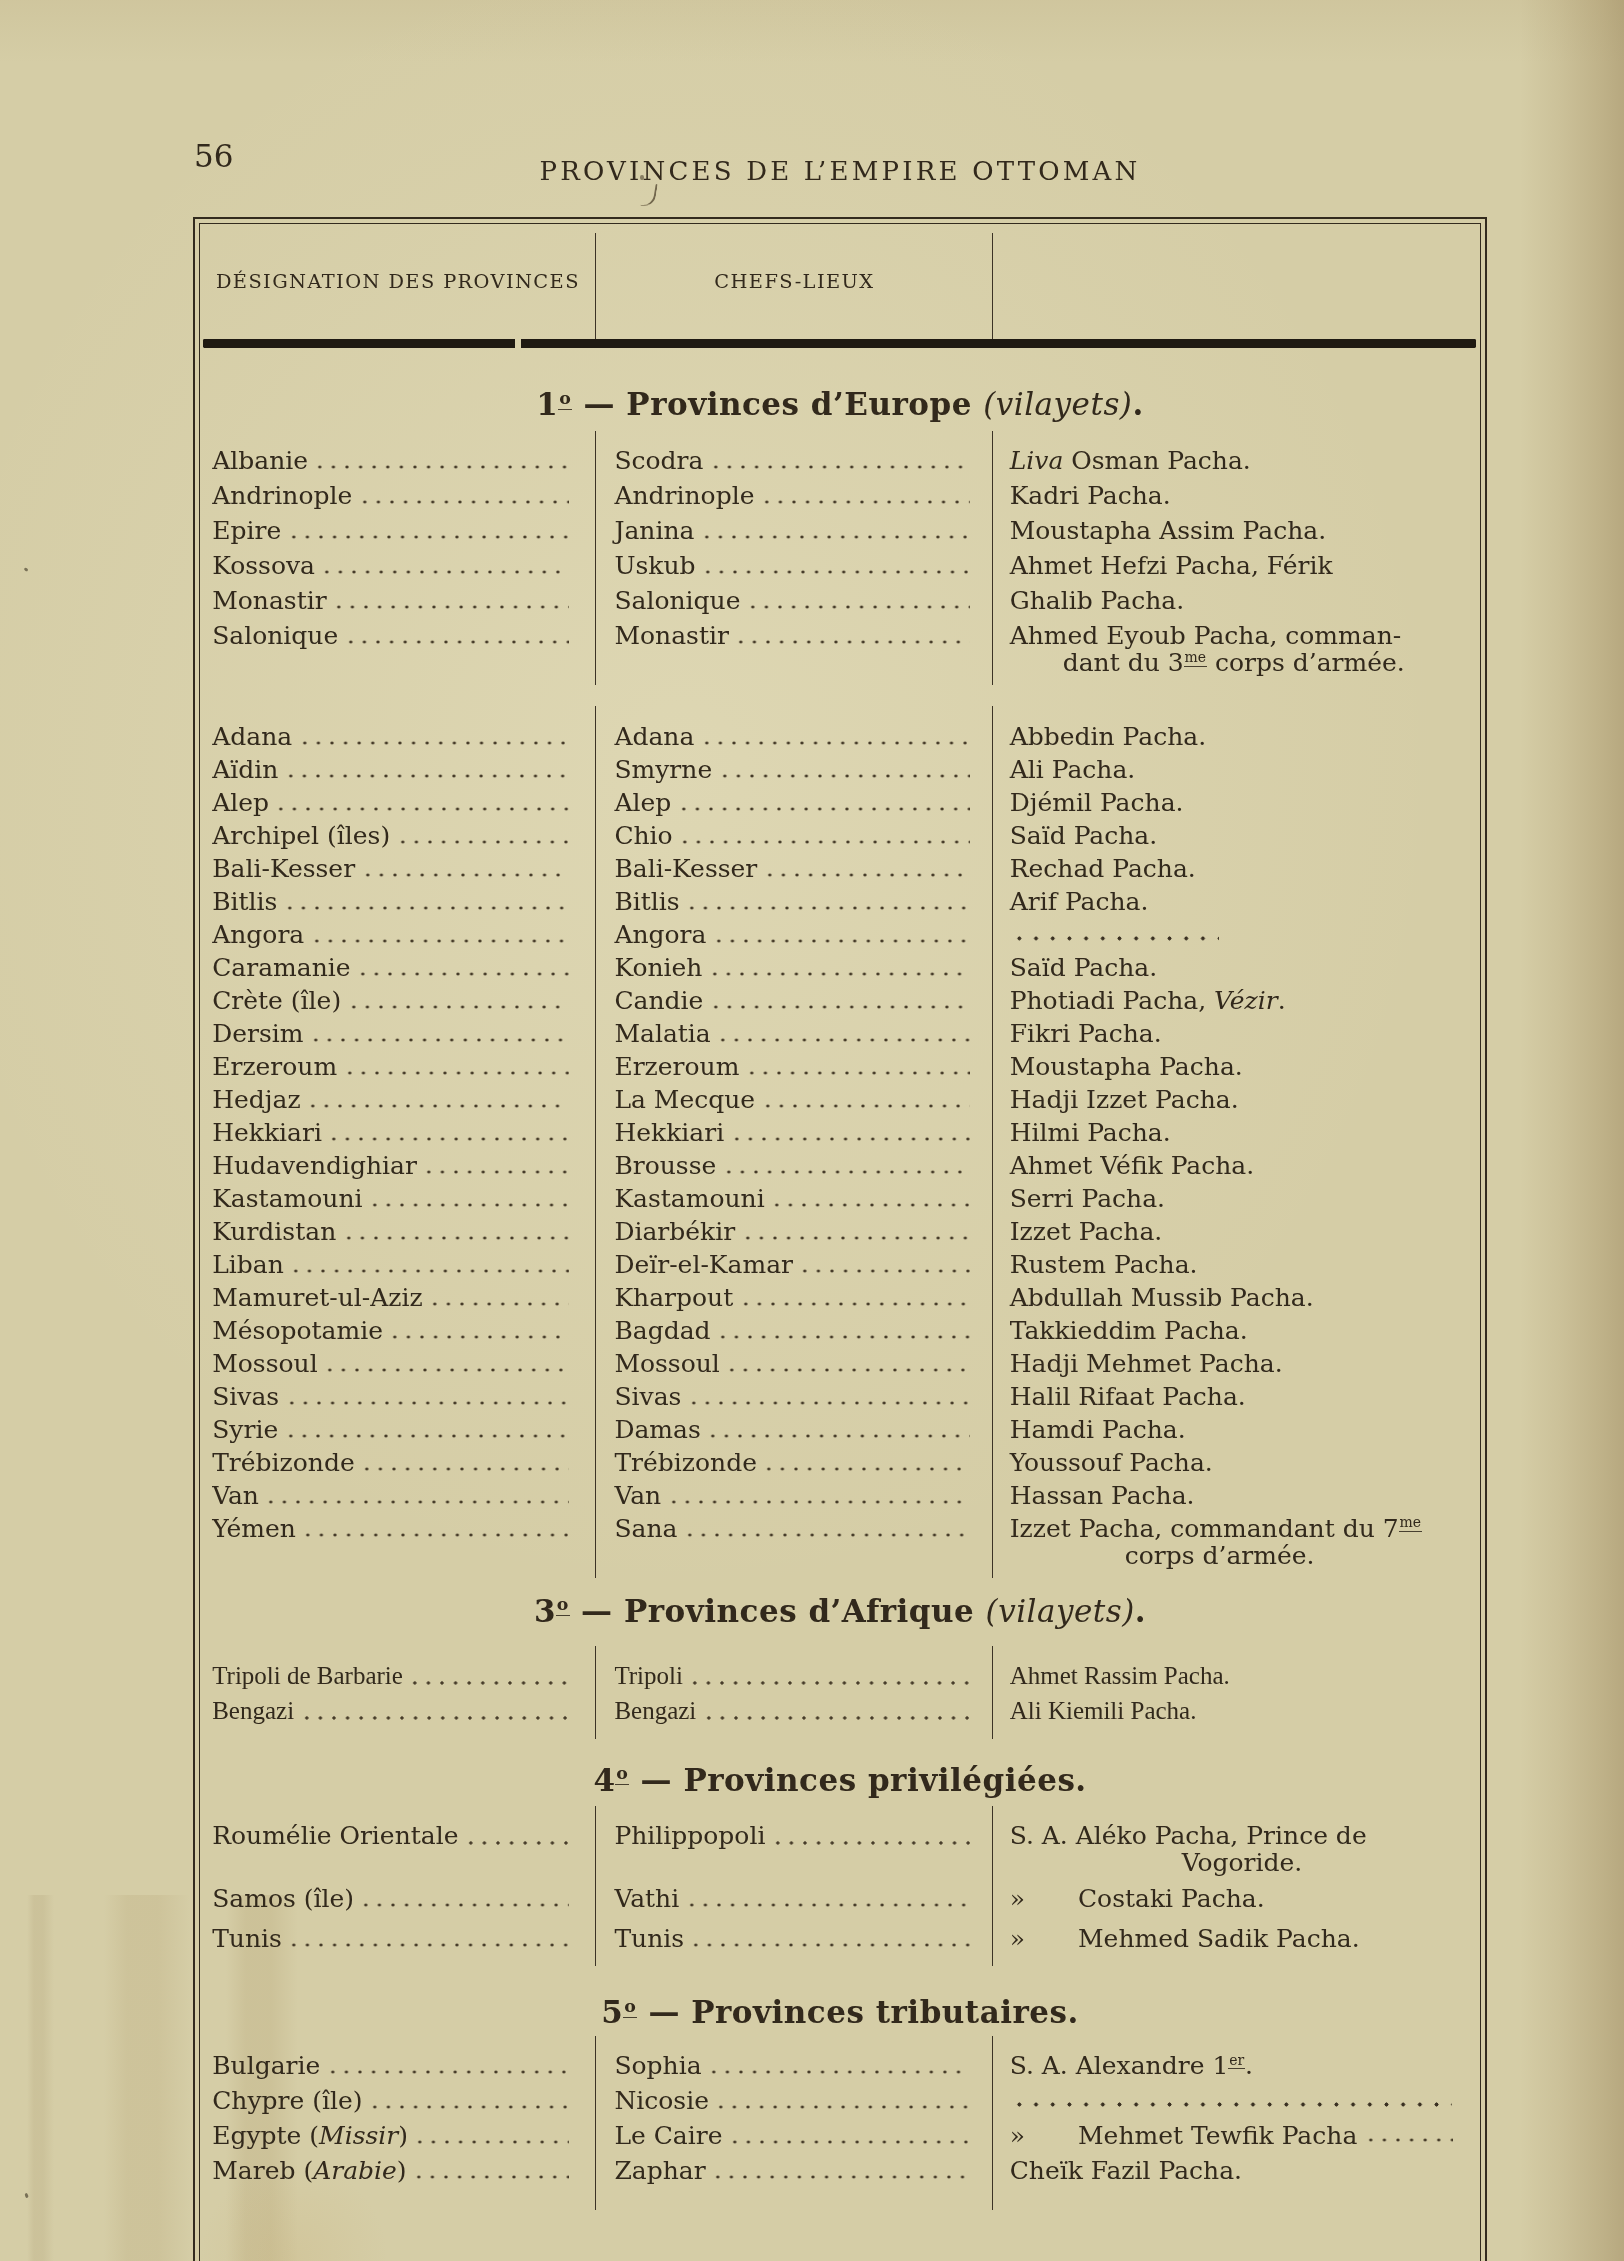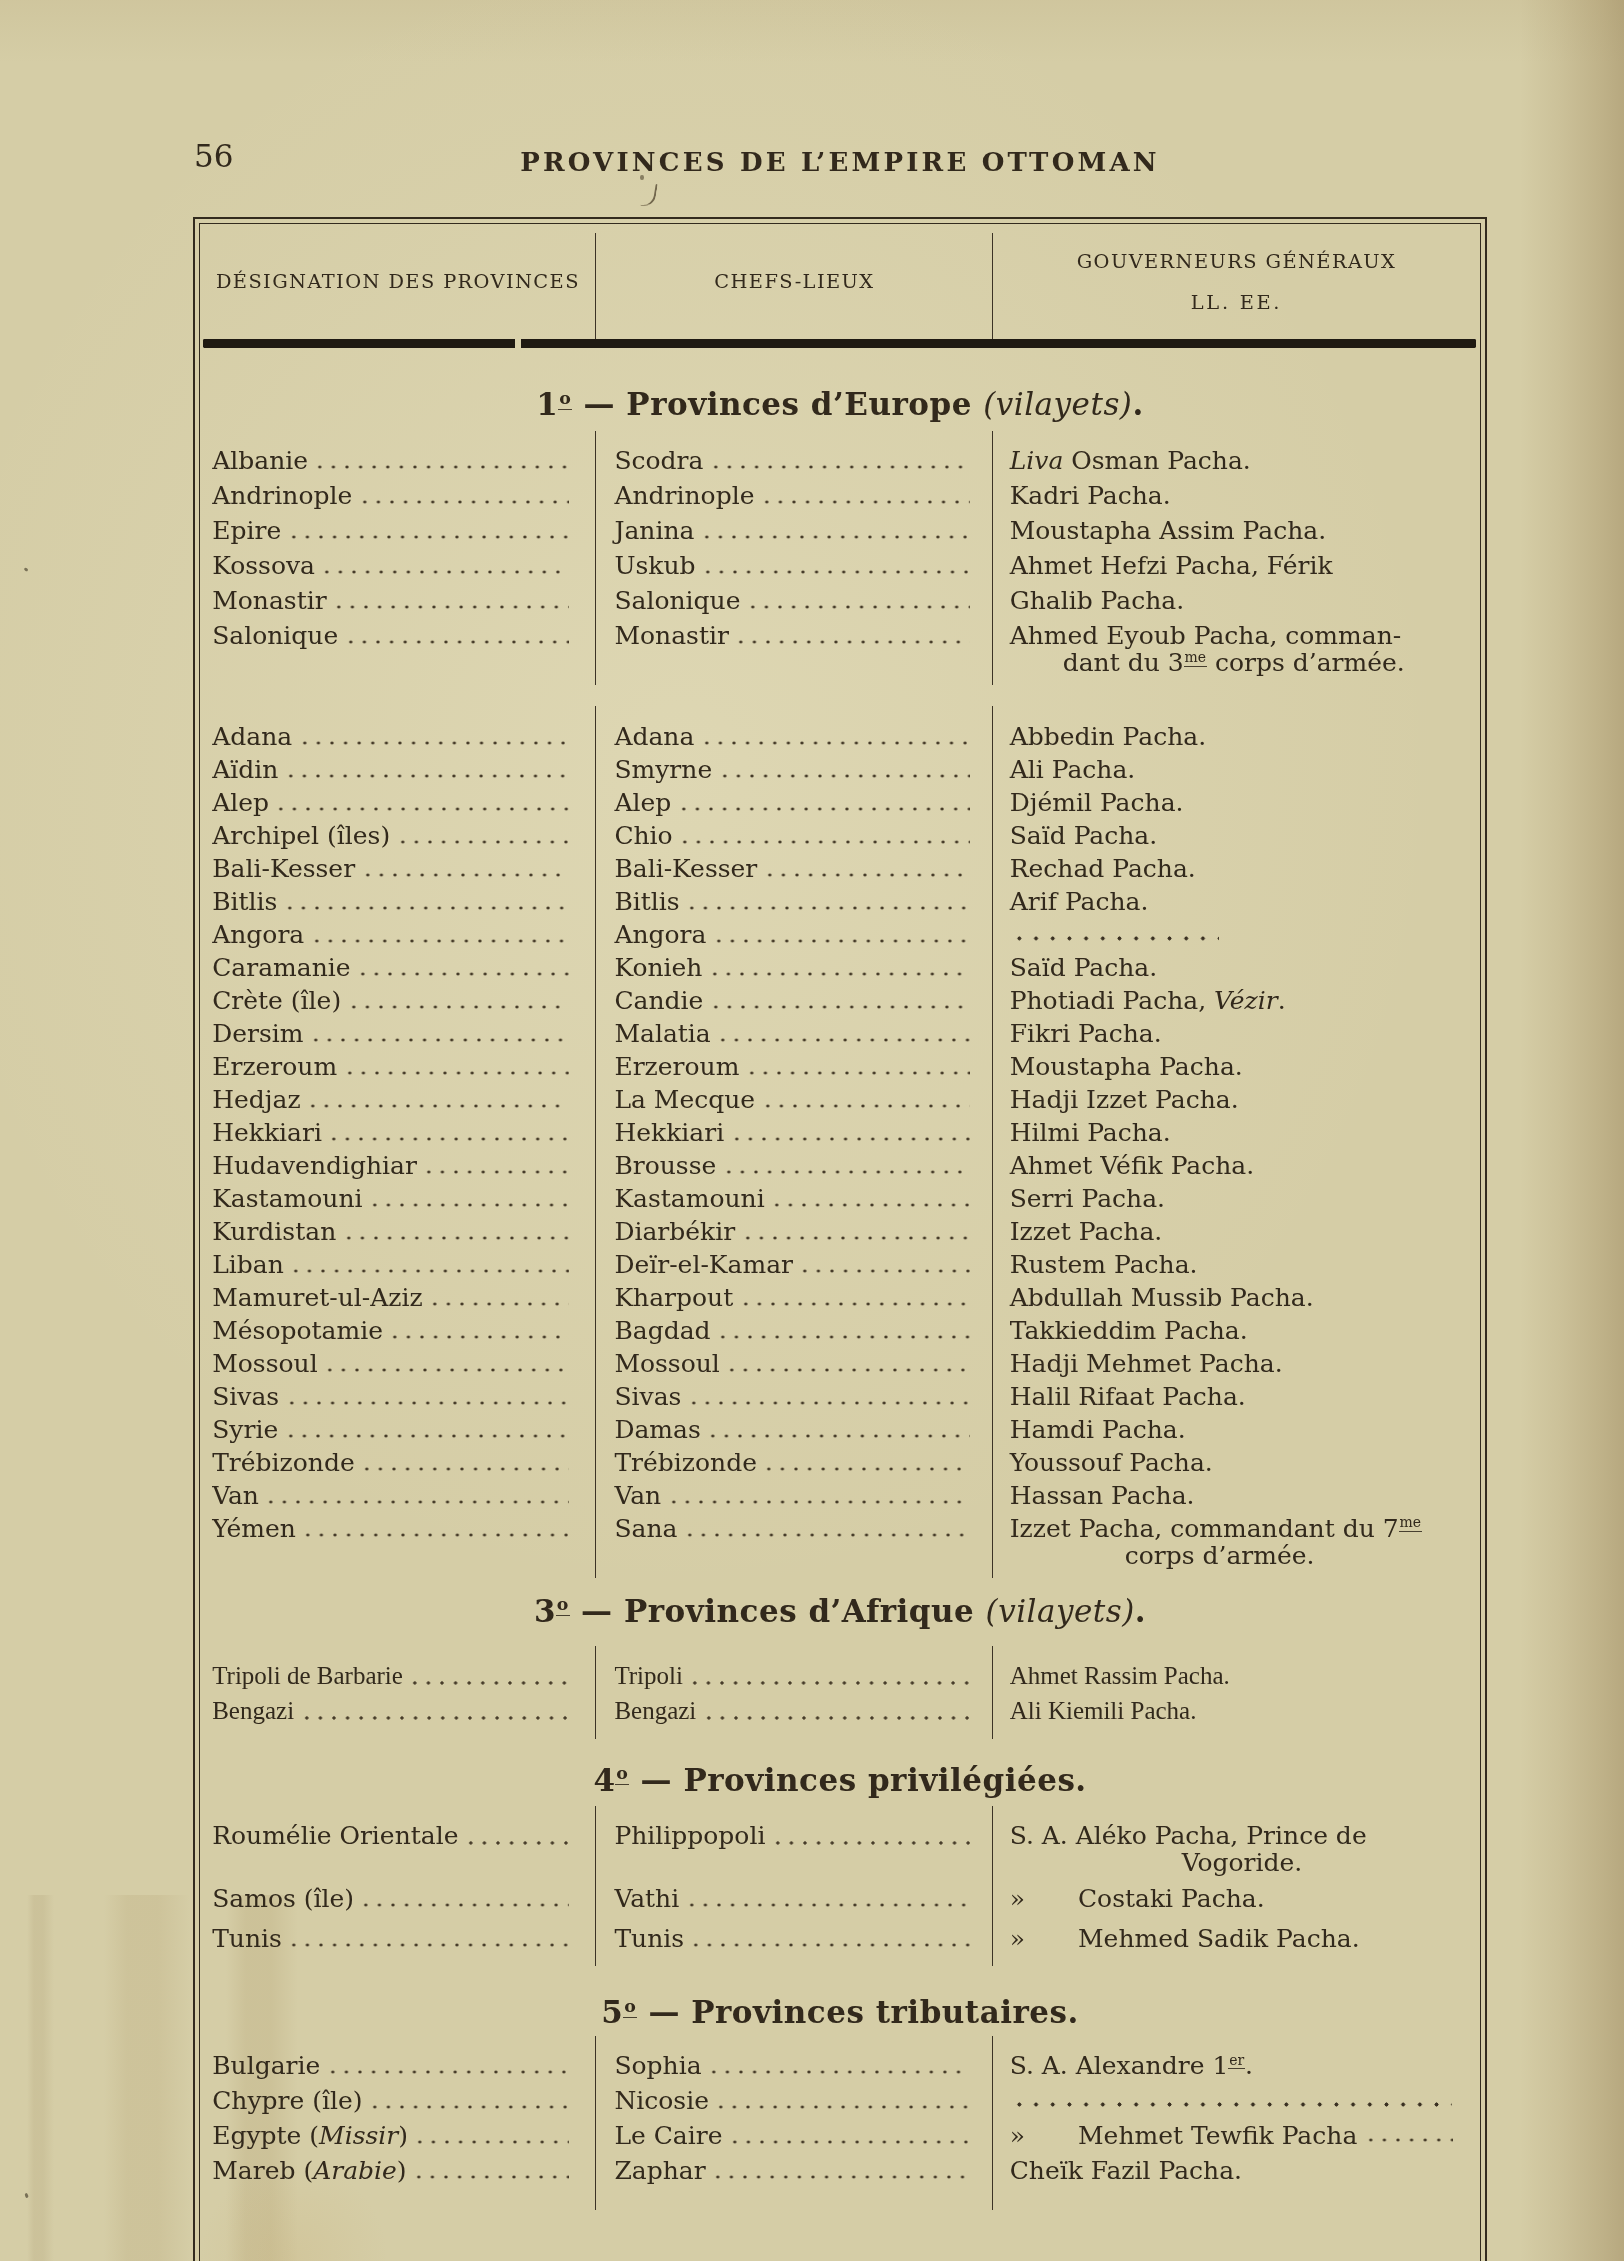--- a/index.html
+++ b/index.html
@@ -27,22 +27,22 @@
   .stain-blot {
     position:absolute; left:199px; top:2162px; width:190px; height:190px; border-radius:50%;
     background:radial-gradient(circle, rgba(190,156,92,.14), rgba(190,156,92,0) 70%);
   }
   .speck { position:absolute; background:rgba(45,36,22,.55); border-radius:50%; }
   .speck.a { left:23.5px; top:568px; width:4.1px; height:3.2px; transform:rotate(35deg); }
   .speck.b { left:25px; top:2193px; width:3.2px; height:4.5px; transform:rotate(-20deg); }
 
   .page-number { position:absolute; left:194px; top:140px; font-size:31px; line-height:32px; }
   .page-title  {
-    position:absolute; left:193px; top:148px; width:1294px;
-    text-align:center; font-size:26px; line-height:28px; letter-spacing:3.2px; white-space:nowrap;font-weight:bold;
+    position:absolute; left:193px; top:157px; width:1294px;
+    text-align:center; font-size:26px; line-height:28px; letter-spacing:3.2px; white-space:nowrap;
   }
   .ink-dot  { position:absolute; left:640px; top:175px; width:3.6px; height:4.5px; background:rgba(70,58,38,.55); border-radius:50%; }
   .ink-mark {
     position:absolute; left:642px; top:183px; width:11.8px; height:22.6px;
     border-right:2.3px solid rgba(72,59,38,.7); border-bottom:1.8px solid rgba(72,59,38,.45);
     border-radius:0 0 12.7px 0; transform:rotate(9deg);
   }
 
   
   .table-frame {
@@ -144,24 +144,20 @@
   <div class="page-title">PROVINCES DE L’EMPIRE OTTOMAN</div>
   <div class="ink-dot"></div>
   <div class="ink-mark"></div>
 
   <div class="table-frame">
     <div class="inner">
 
       <div class="thead">
         <div class="th th1">DÉSIGNATION DES PROVINCES</div>
         <div class="th th2">CHEFS-LIEUX</div>
-        <div class="th th3">
-          <div class="l1">GOUVERNEURS GÉNÉRAUX</div>
-          <div class="l2">LL. EE.</div>
-        </div>
       </div>
 
       <div class="heavy-rule"></div>
 
       <div>
           <section class="section s1">
             <div class="sec-heading"><span>1</span><sup>o</sup><span> — Provinces d’Europe </span><span class="it ">(vilayets)</span><span>.</span></div>
             <div class="rows">
               <div class="row">
                 <div class="cell c1">

